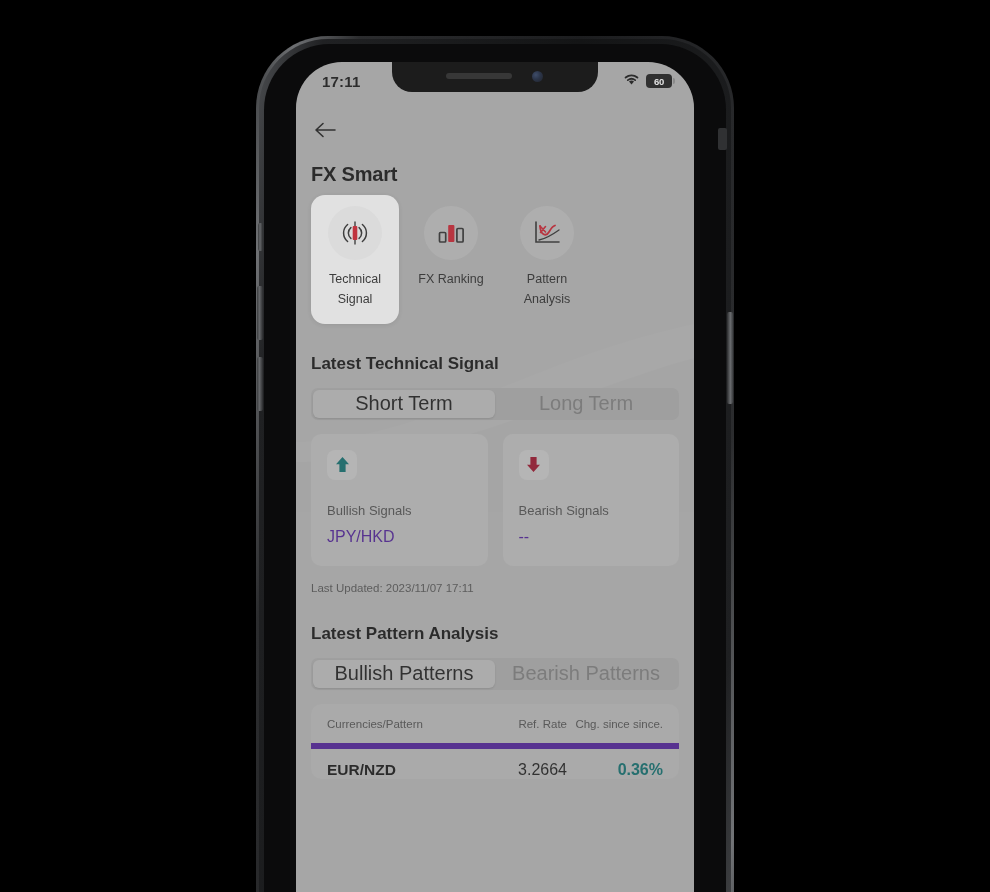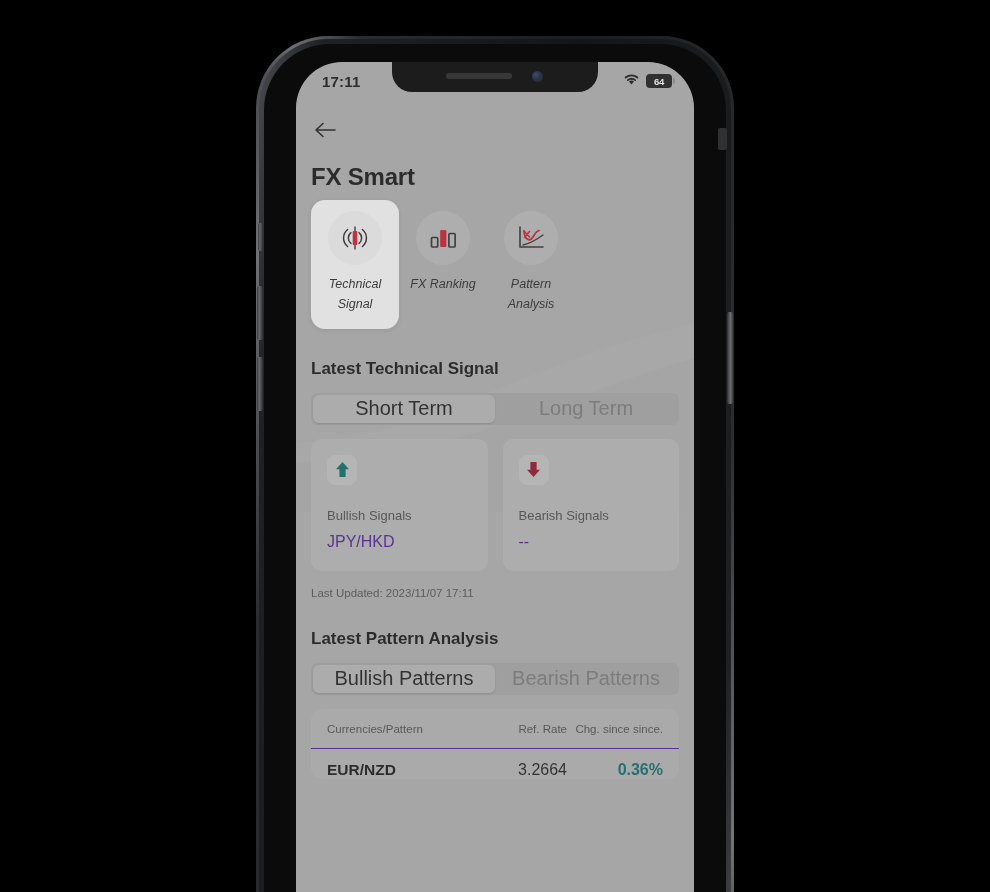--- a/index.html
+++ b/index.html
@@ -82,24 +82,24 @@
     background:#1a1a1a; display:flex; align-items:center; justify-content:center;
   }
   .batt span{ font-size:9.5px; font-weight:700; color:#fff; letter-spacing:-.2px; }
   .batt::after{ content:""; position:absolute; right:-3px; top:4px; width:2px; height:6px;
                 border-radius:0 2px 2px 0; background:#8d8d8d; }
 
   
   .content{ position:absolute; top:34px; left:0; width:100%; height:896px; padding:0 15px; }
   .backbtn{ width:30px; height:30px; margin-top:21px; margin-left:-1px;
             display:flex; align-items:center; justify-content:center; cursor:pointer; }
-  .page-title{ font-size:24px; font-weight:700; color:#141414; margin-top:16px; letter-spacing:-.2px; }
-
-  
-  .tiles{ display:flex; align-items:flex-start; margin-top:9px; gap:0;font-style:italic; }
+  .page-title{ font-size:20px; font-weight:700; color:#141414; margin-top:16px; letter-spacing:-.2px; }
+
+  
+  .tiles{ display:flex; align-items:flex-start; margin-top:9px; gap:8px; }
   .tile{ width:88px; padding:11px 4px 14px; border-radius:14px; text-align:center; cursor:pointer; }
   .tile.active{ background:#fdfdfd; box-shadow:0 1px 4px rgba(0,0,0,.10); }
   .tile-ic{
     width:54px; height:54px; border-radius:50%; margin:0 auto 9px;
     background:#bcbcbc; display:flex; align-items:center; justify-content:center;
   }
   .tile.active .tile-ic{ background:#f5f5f5; }
   .tile-label{ font-size:12.5px; line-height:1.62; color:#2a2a2a; }
 
   
@@ -124,21 +124,21 @@
   }
   .sig-ic{ width:30px; height:30px; border-radius:8px; background:#c4c4c4;
            display:flex; align-items:center; justify-content:center; }
   .sig-lbl{ position:absolute; left:16px; bottom:48px; font-size:13px; color:#4d4d4d; }
   .sig-val{ position:absolute; left:16px; bottom:20px; font-size:16px; font-weight:400; color:#4c1d95;margin-top:38px; }
 
   .updated{ margin-top:16px; font-size:11.5px; color:#535353; }
 
   
   .table{ margin-top:14px; background:#b6b6b6; border-radius:10px; overflow:hidden; }
-  .thead{ display:flex; padding:14px 16px 13px; border-bottom:1px solid #4c1d95; }
+  .thead{ display:flex; padding:14px 16px 13px; border-bottom:6px solid #4c1d95; }
   .th{ font-size:11.5px; color:#4f4f4f; }
   .th.c1{ flex:1; }
   .th.c2{ width:78px; text-align:right; }
   .th.c3{ width:96px; text-align:right; }
   .trow{ padding:12px 16px 0; }
   .trow-top{ display:flex; align-items:baseline; }
   .td{ }
   .td.c1{ flex:1; font-size:15.5px; font-weight:700; color:#141414; }
   .td.c2{ width:78px; text-align:right; font-size:16px; color:#1b1b1b; }
   .td.c3{ width:96px; text-align:right; font-size:16px; font-weight:700; }
@@ -186,21 +186,21 @@
       <div class="sb-time">17:11</div>
       <div class="sb-right">
         <span>
           <svg width="17" height="13" viewBox="0 0 17 13">
             <path d="M8.5 11.6 L11 8.6 A3.9 3.9 0 0 0 6 8.6 Z" fill="#151515"></path>
             <path d="M2.6 4.6 A9.6 9.6 0 0 1 14.4 4.6" stroke="#151515" stroke-width="1.9" fill="none" stroke-linecap="round"></path>
             <path d="M4.8 7.1 A6.2 6.2 0 0 1 12.2 7.1" stroke="#151515" stroke-width="1.8" fill="none" stroke-linecap="round"></path>
           </svg>
         </span>
         <span class="batt">
-          <span>64</span>
+          <span>60</span>
         </span>
       </div>
     </div>
 
     <div class="content">
 
       <div class="backbtn">
         <span>
           <svg width="22" height="16" viewBox="0 0 22 16">
             <path d="M21 8 H2 M9 1.5 L2 8 L9 14.5" stroke="#1d1d1d" stroke-width="1.6" fill="none" stroke-linecap="round" stroke-linejoin="round"></path>

